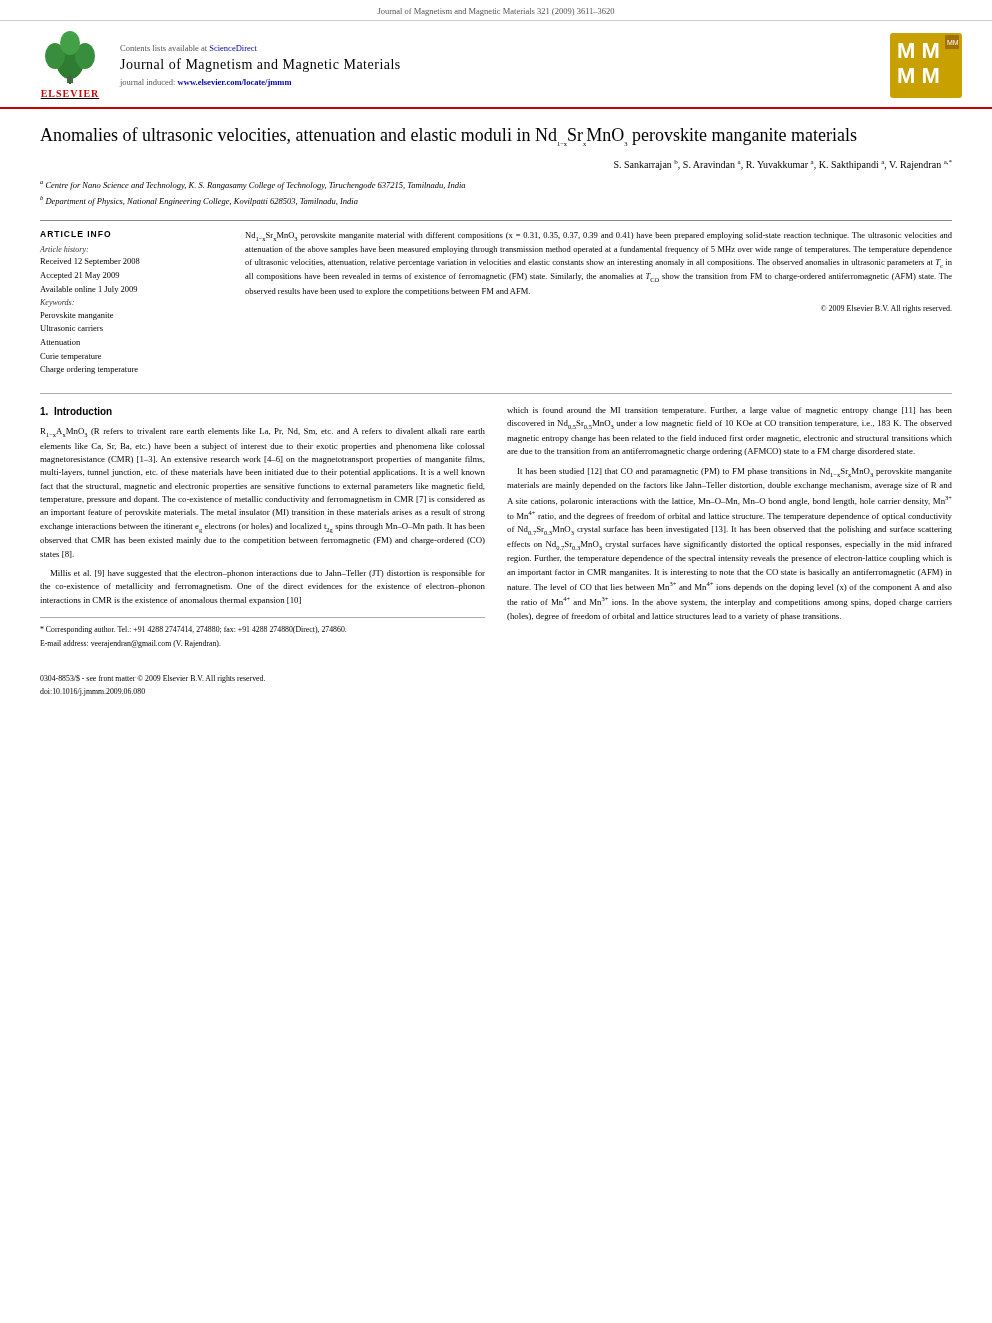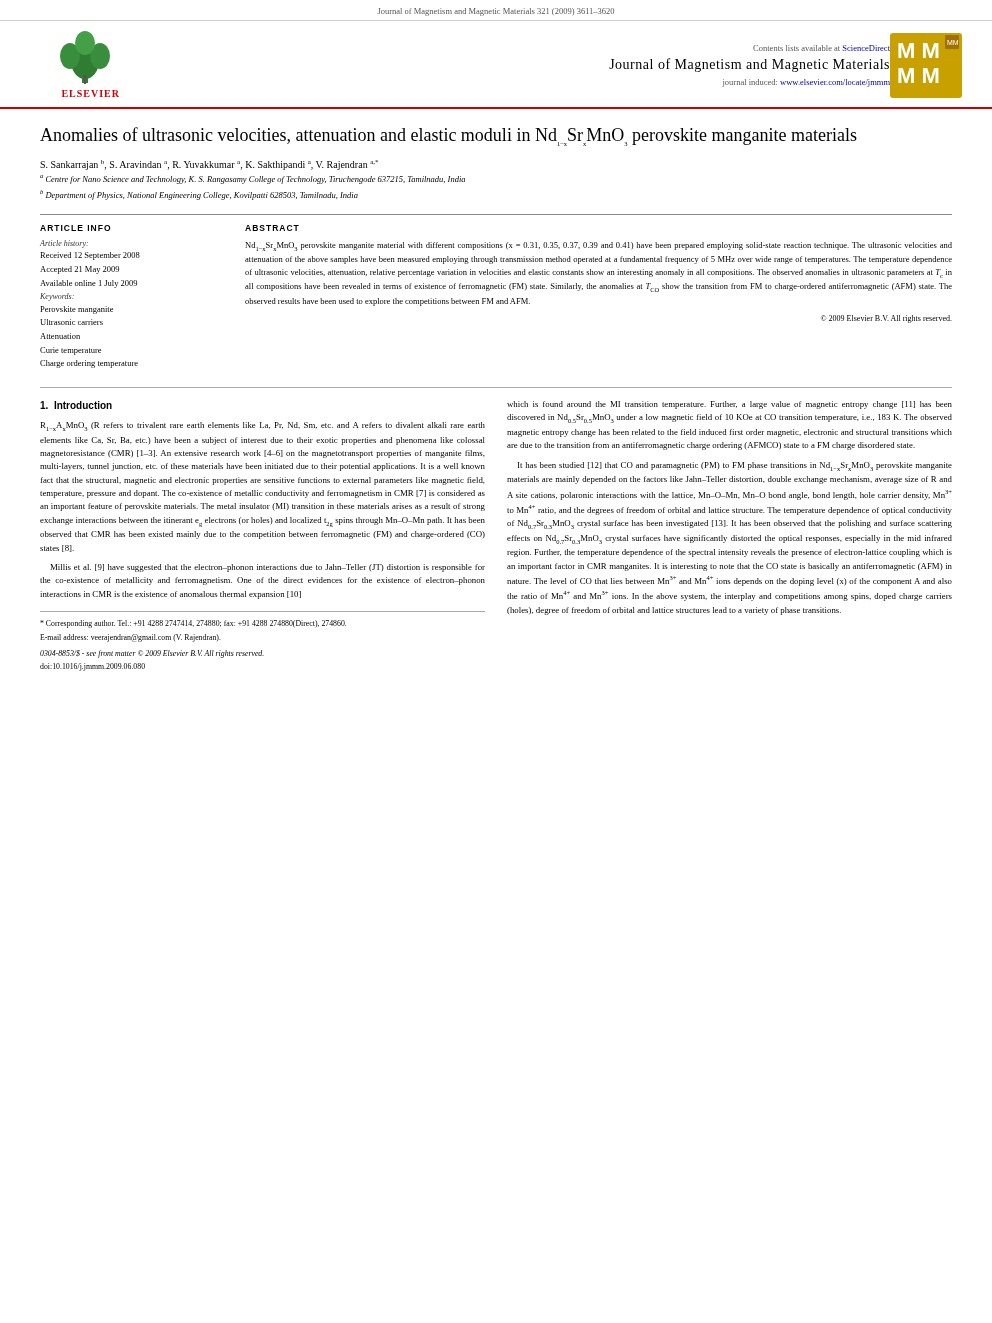--- a/index.html
+++ b/index.html
@@ -26,40 +26,41 @@
       display: flex;
       align-items: center;
       justify-content: space-between;
       padding: 10px 30px 8px 20px;
       border-bottom: 2px solid #c00;
     }
 
     .elsevier-logo {
       display: flex;
       flex-direction: column;
-      align-items: flex-end;
+      align-items: center;
       width: 100px;
+      text-decoration: underline;
     }
 
     .elsevier-tree {
       width: 70px;
       height: 55px;
     }
 
     .elsevier-text {
       font-size: 10px;
       font-weight: bold;
       color: #c00;
       letter-spacing: 1px;
       margin-top: 2px;
     }
 
     .journal-title-block {
       flex: 1;
-      text-align: right;
+      text-align: left;
     }
 
     .contents-line {
       font-size: 8.5px;
       color: #555;
       margin-bottom: 4px;
     }
 
     .contents-line a {
       color: #00a;
@@ -76,20 +77,21 @@
 
     .journal-homepage {
       font-size: 8.5px;
       color: #555;
       margin-top: 4px;
     }
 
     .journal-homepage a {
       color: #00a;
       text-decoration: none;
+      font-weight: bold;
     }
 
     .mm-logo {
       width: 72px;
       height: 65px;
     }
 
     
     .main-content {
       padding: 14px 40px 20px 40px;
@@ -101,21 +103,23 @@
       font-weight: normal;
       font-family: 'Times New Roman', serif;
       line-height: 1.35;
       margin-bottom: 10px;
       color: #000;
     }
 
     
     .authors {
       font-size: 10px;
-      color: #000;
+      margin-bottom: 6px;
+      color: #000;
+      text-align: right;
     }
 
     .authors sup {
       font-size: 7px;
     }
 
     
     .affiliations {
       font-size: 8.5px;
       font-style: italic;
@@ -243,23 +247,22 @@
       line-height: 1.5;
     }
 
     .footnote-section p {
       margin-bottom: 2px;
       text-indent: 0 !important;
     }
 
     .issn-line {
       font-size: 7.8px;
-      margin-top: 4px;
-      color: #000;
-      font-style: italic;
+      margin-top: 23px;
+      color: #000;
     }
 
     sup { font-size: 6.5px; }
     sub { font-size: 6.5px; }
     a { color: #00a; text-decoration: none; }
 
     .italic { font-style: italic; }
   </style>
 </head>
 <body>
@@ -338,21 +341,20 @@
         <div class="label">Keywords:</div>
         <div class="kw">Perovskite manganite</div>
         <div class="kw">Ultrasonic carriers</div>
         <div class="kw">Attenuation</div>
         <div class="kw">Curie temperature</div>
         <div class="kw">Charge ordering temperature</div>
       </div>
     </div>
 
     <div class="abstract-col">
-      <h3>ABSTRACT</h3>
       <div class="abstract-text">
         Nd<sub>1−x</sub>Sr<sub>x</sub>MnO<sub>3</sub> perovskite manganite material with different compositions (x = 0.31, 0.35, 0.37, 0.39 and 0.41) have been prepared employing solid-state reaction technique. The ultrasonic velocities and attenuation of the above samples have been measured employing through transmission method operated at a fundamental frequency of 5 MHz over wide range of temperatures. The temperature dependence of ultrasonic velocities, attenuation, relative percentage variation in velocities and elastic constants show an interesting anomaly in all compositions. The observed anomalies in ultrasonic parameters at <span class="italic">T</span><sub>c</sub> in all compositions have been revealed in terms of existence of ferromagnetic (FM) state. Similarly, the anomalies at <span class="italic">T</span><sub>CO</sub> show the transition from FM to charge-ordered antiferromagnetic (AFM) state. The observed results have been used to explore the competitions between FM and AFM.
       </div>
       <div class="copyright-line">© 2009 Elsevier B.V. All rights reserved.</div>
     </div>
   </div>
 
   <hr class="section-divider">
 
   <div class="body-two-col">

